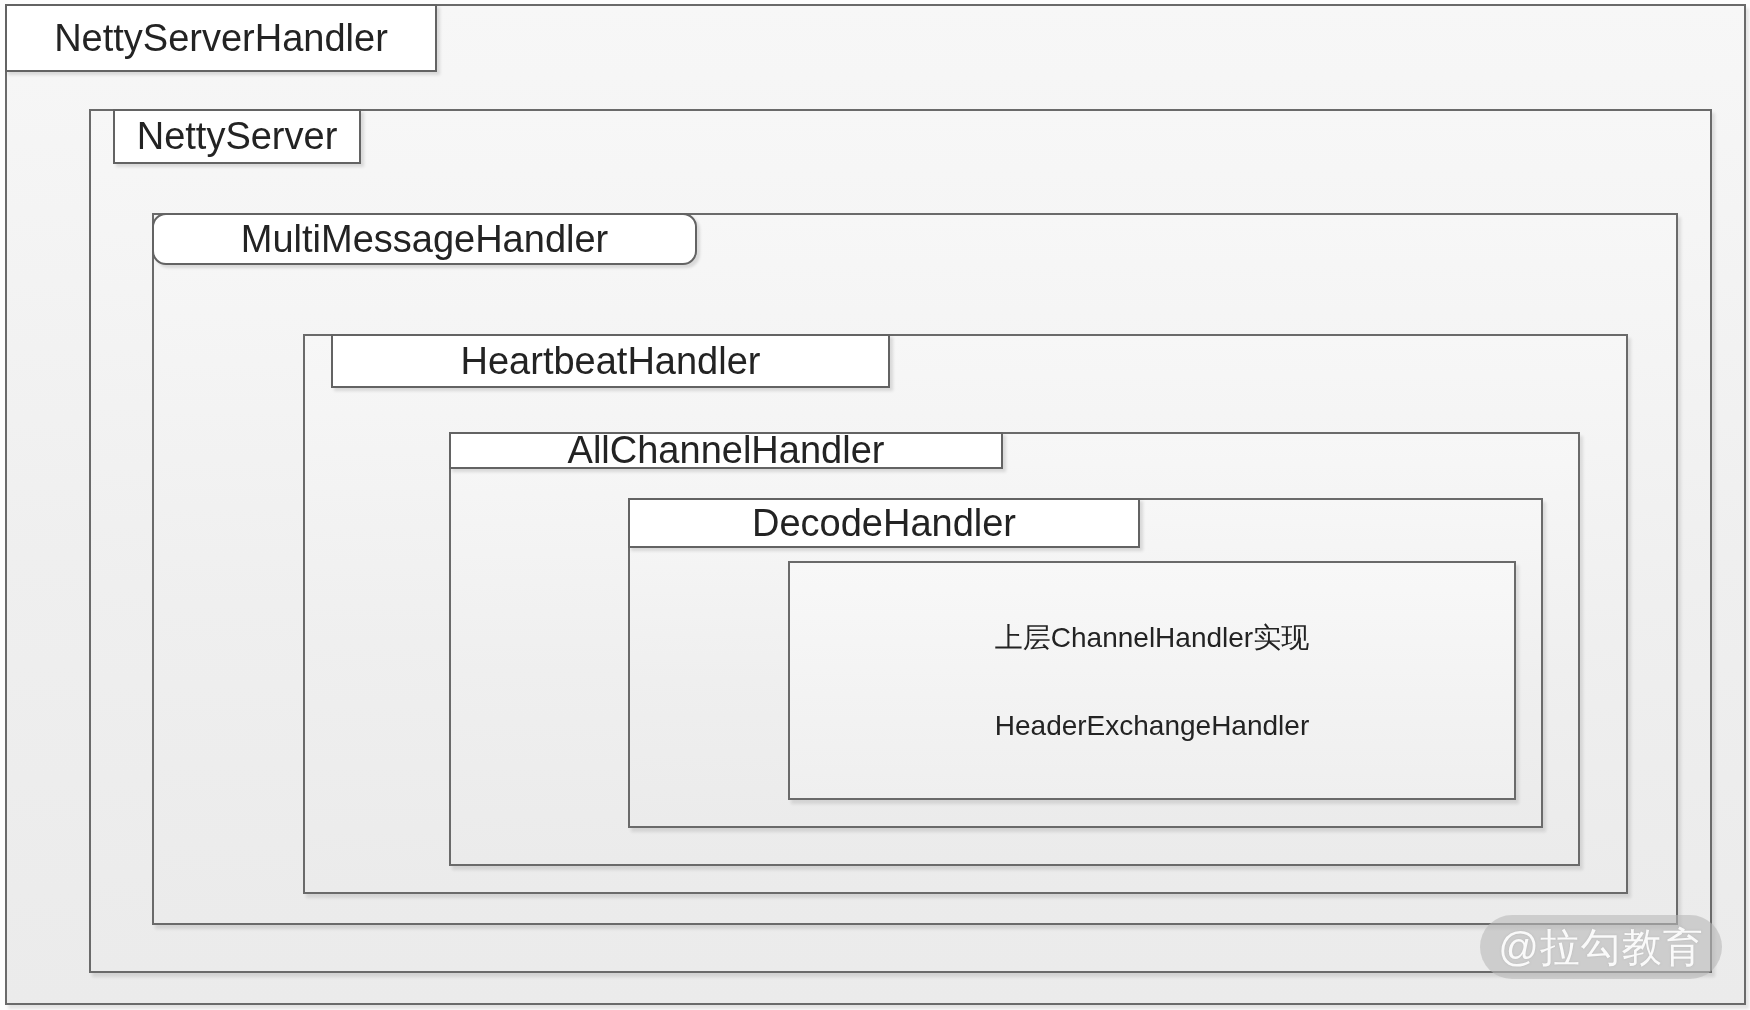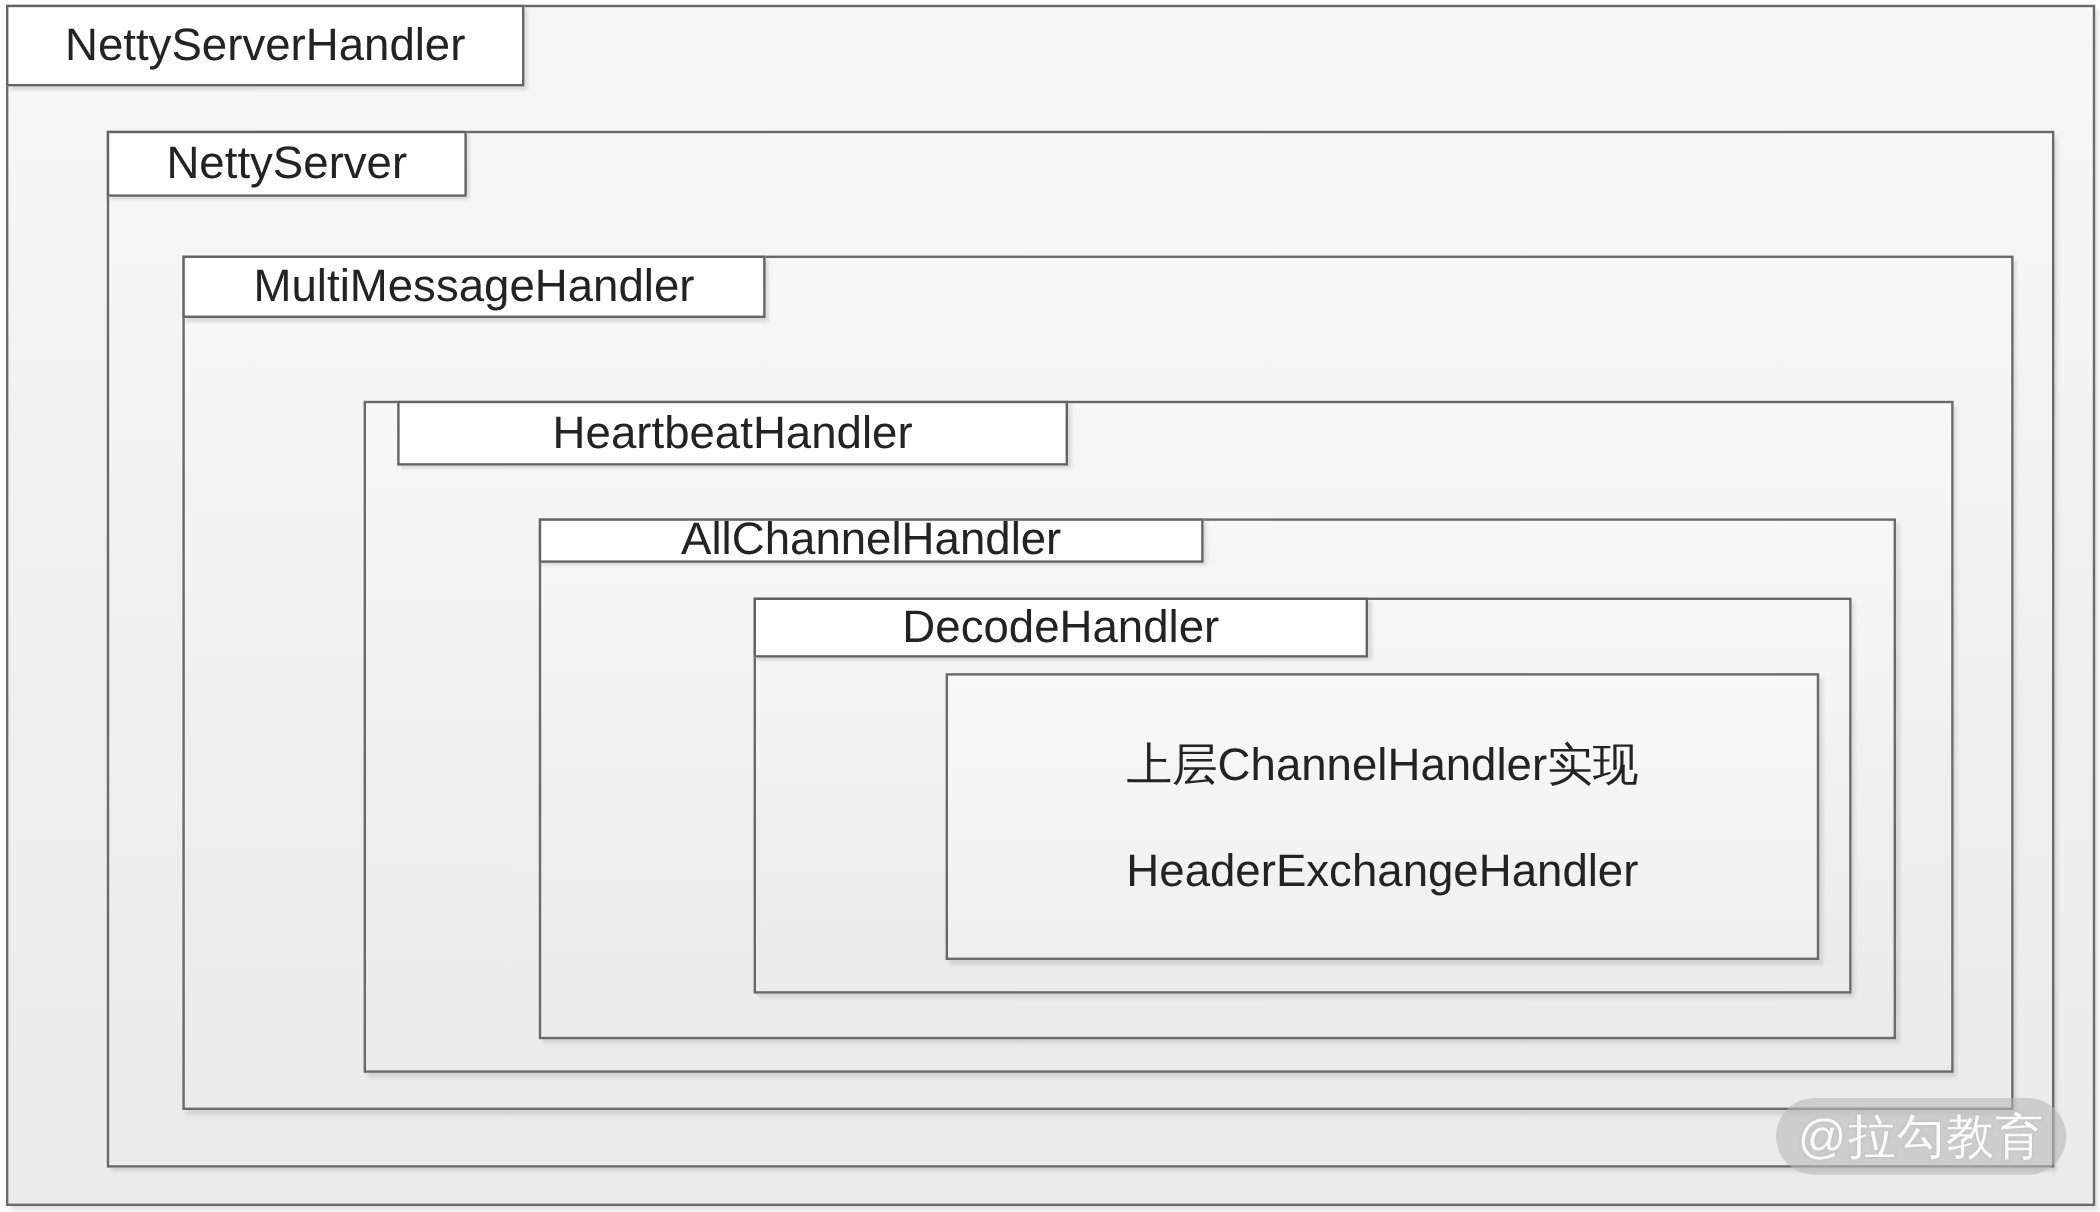--- a/index.html
+++ b/index.html
@@ -24,28 +24,28 @@
   #c0{left:5px;   top:4px;   width:1741px; height:1001px;}
   #c1{left:89px;  top:109px; width:1623px; height:864px;}
   #c2{left:152px; top:213px; width:1526px; height:712px;}
   #c3{left:303px; top:334px; width:1325px; height:560px;}
   #c4{left:449px; top:432px; width:1131px; height:434px;}
   #c5{left:628px; top:498px; width:915px;  height:330px;}
   #inner{left:788px;top:561px;width:728px; height:239px;
     background:linear-gradient(180deg,#f8f8f8 0%,#efefef 100%);}
   
   #l0{width:432px;height:68px;}
-  #l1{width:300px;height:55px;}
-  #l2{width:486px;height:52px;}
+  #l1{width:248px;height:55px;margin-left:24px;}
+  #l2{width:545px;height:52px;border-radius:14px;}
   #l3{width:559px;height:54px;margin-left:28px;}
   #l4{width:554px;height:37px;}
   #l5{width:512px;height:50px;}
   .inner-line{
     position:absolute;left:0;width:100%;text-align:center;
-    font-size:38px;line-height:48px;color:#232323;white-space:nowrap;
+    font-size:28px;line-height:48px;color:#232323;white-space:nowrap;
   }
   #inner-line1{top:51px;}
   #inner-line2{top:139px;}
   .watermark{
     position:absolute;left:1480px;top:915px;width:242px;height:64px;
     border-radius:40px;background:rgba(185,185,185,0.60);
     display:flex;align-items:center;justify-content:center;
     font-size:40px;letter-spacing:1px;color:rgba(255,255,255,0.92);
     text-shadow:0 0 2px rgba(160,160,160,0.5);
   }

